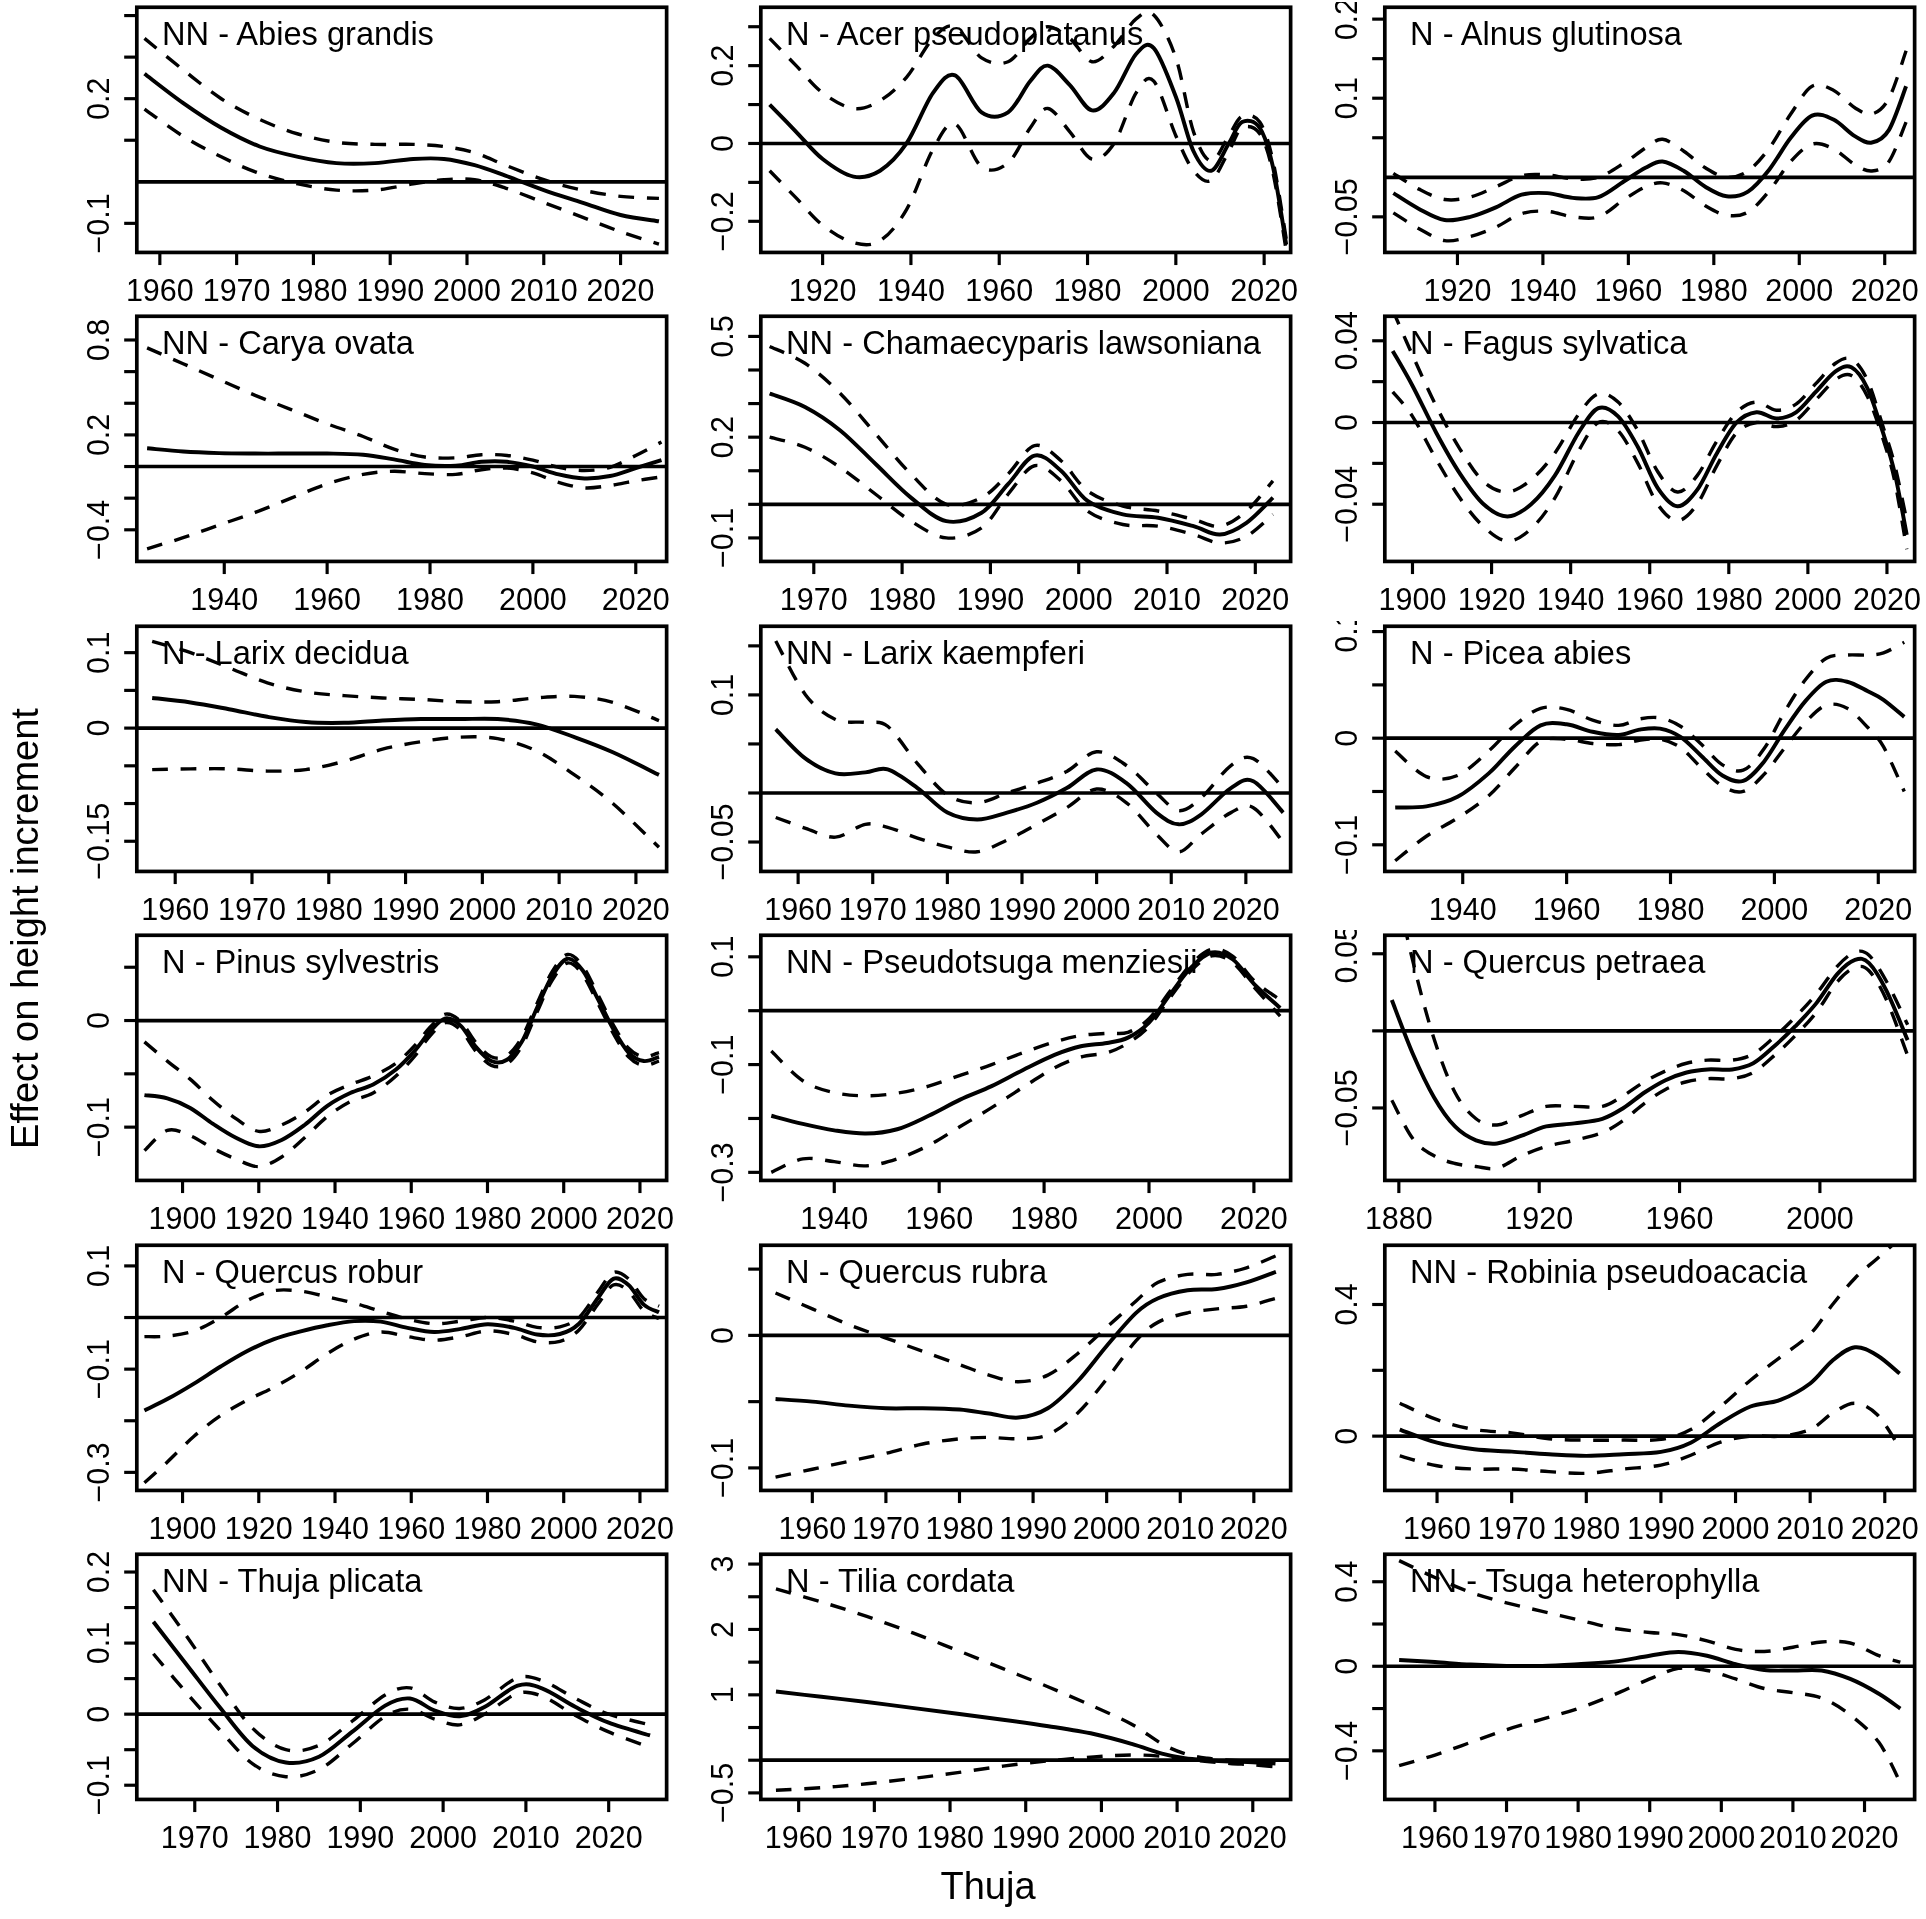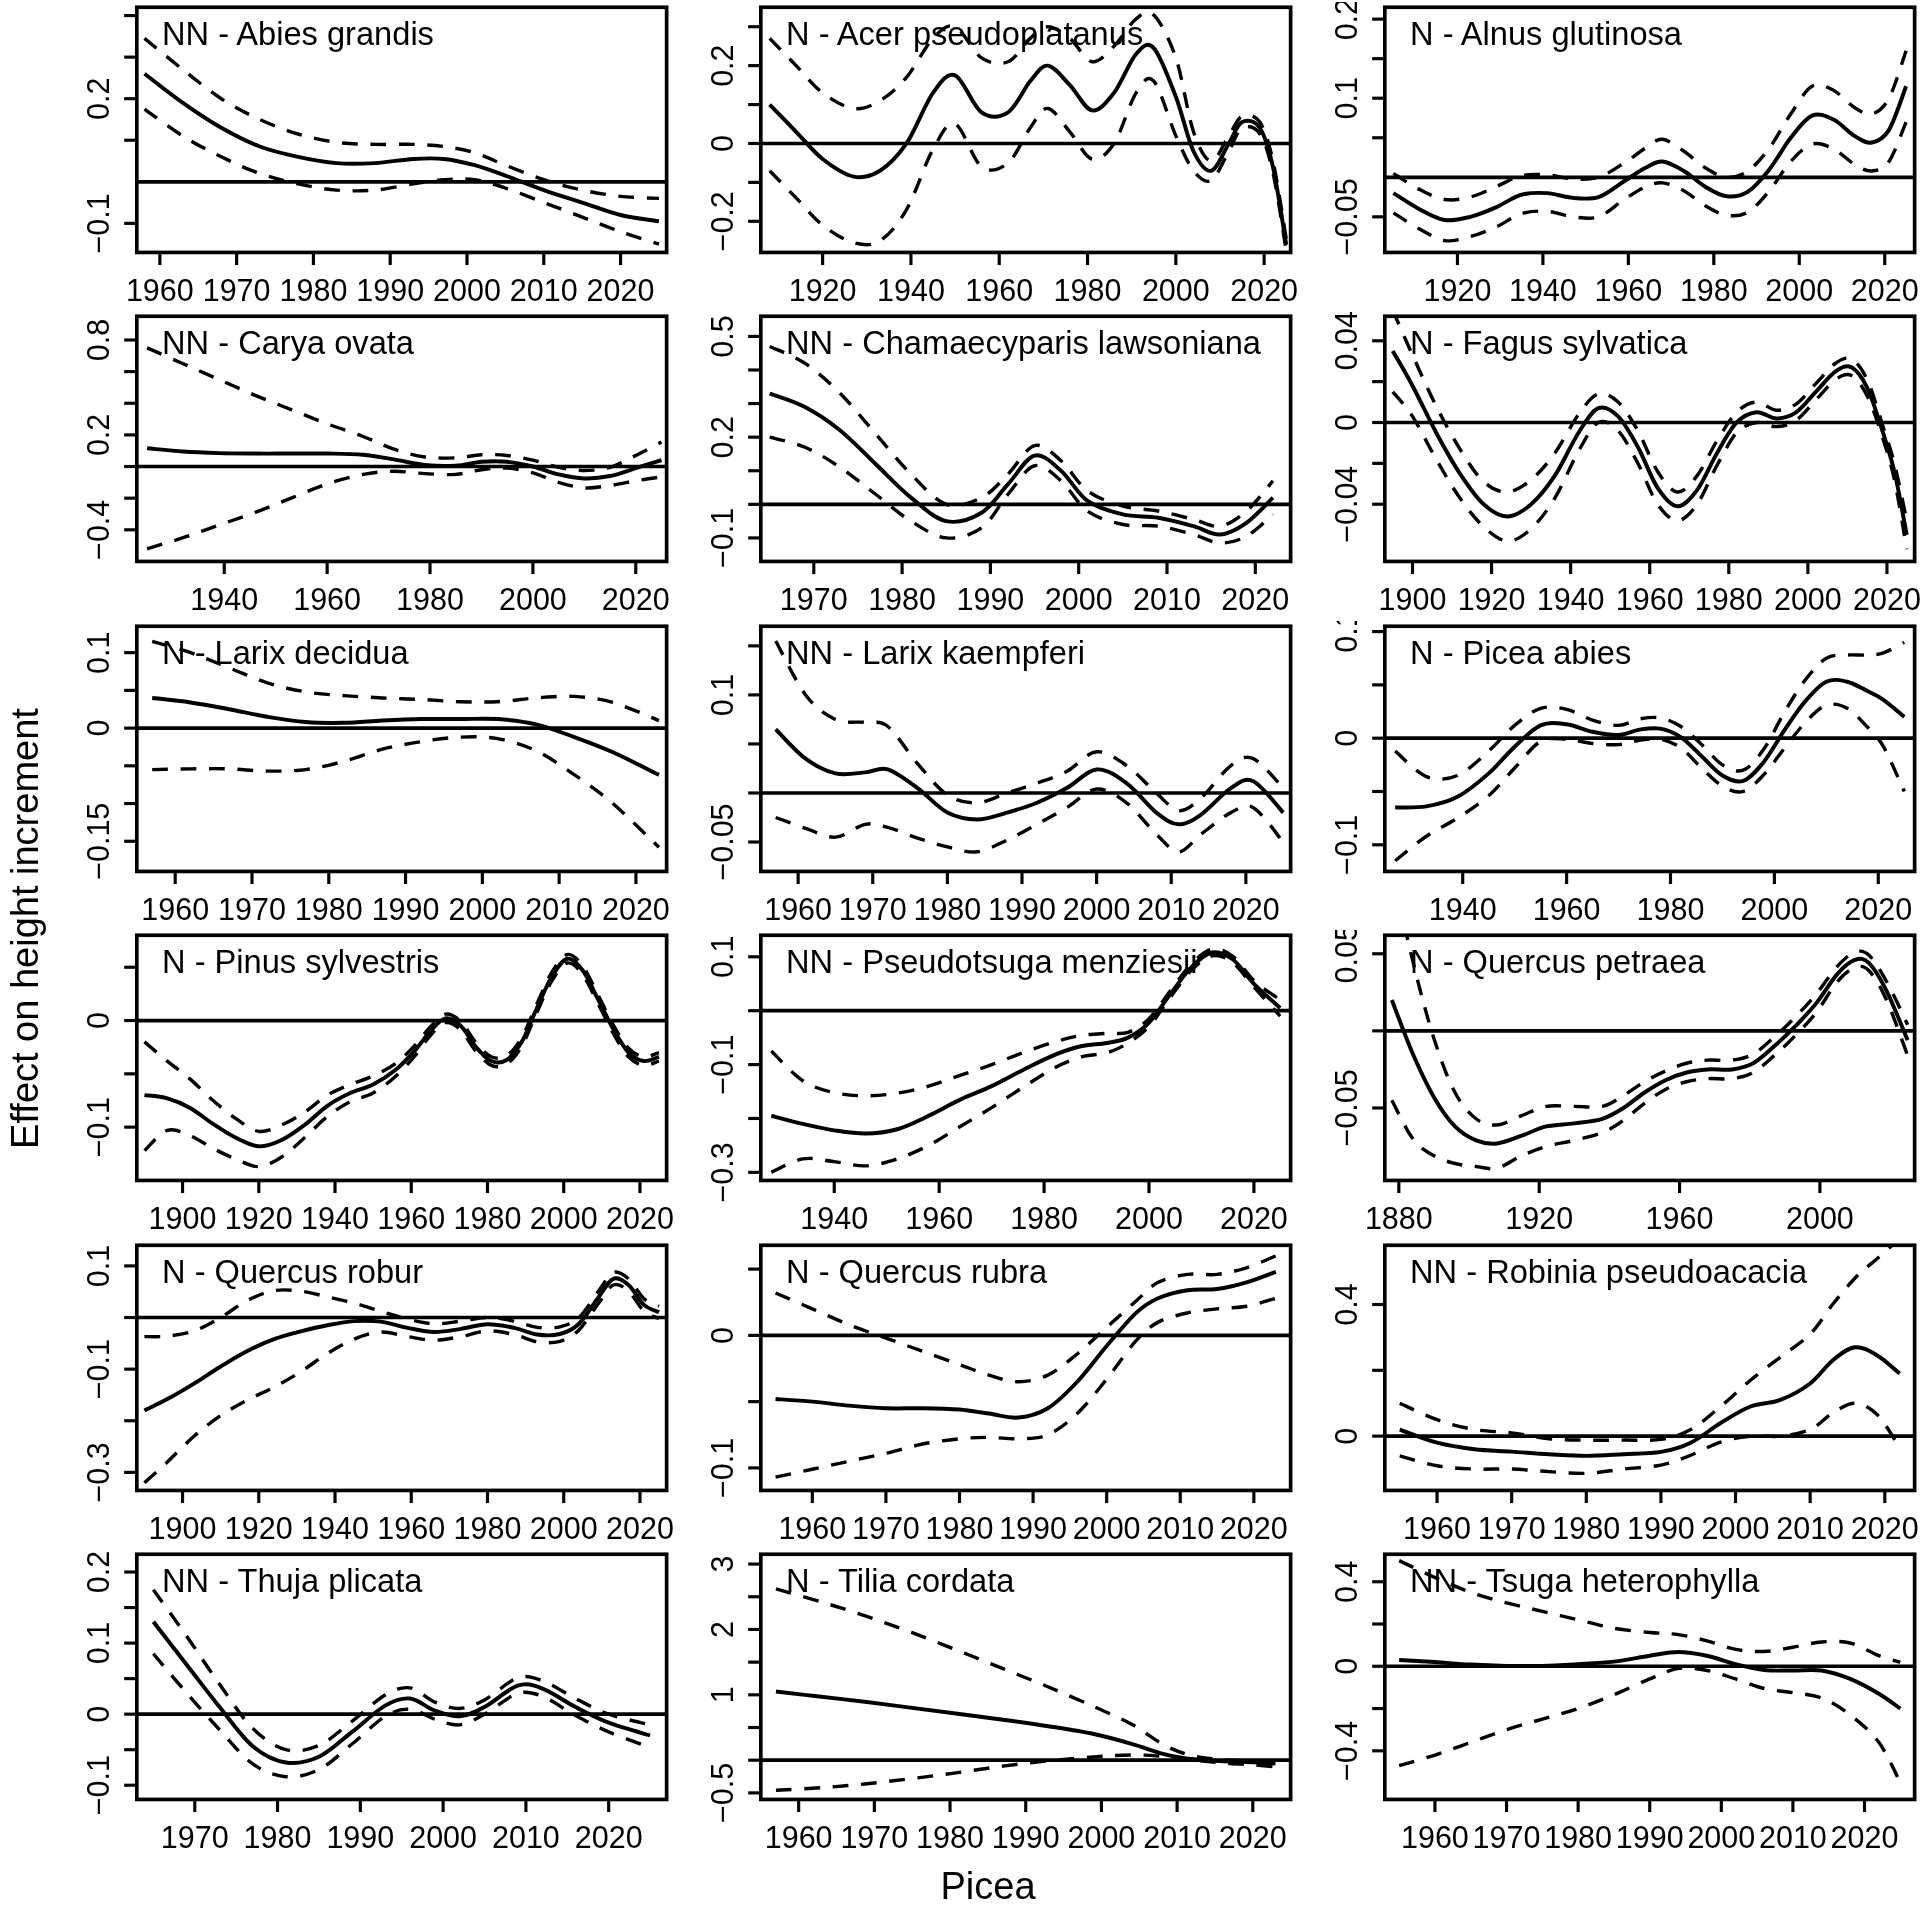--- a/index.html
+++ b/index.html
@@ -711,16 +711,16 @@
             <path d="M192.21621621621622 22.05172413793116C203.6 27.4 237.6 44.1 260.3 54.2C282.9 64.2 305.6 74.3 328.3 82.3C351.0 90.3 373.7 96.4 396.3 102.4C419.0 108.4 441.7 113.1 464.4 118.5C487.1 123.8 509.7 129.2 532.4 134.5C555.1 139.9 577.8 146.6 600.5 150.6C623.1 154.6 648.1 156.6 668.5 158.6C688.9 160.6 704.8 160.0 722.9 162.7C741.1 165.3 759.2 170.0 777.4 174.7C795.5 179.4 813.7 187.4 831.8 190.8C849.9 194.1 868.1 195.5 886.2 194.8C904.4 194.1 922.5 189.8 940.7 186.8C958.8 183.7 977.0 178.1 995.1 176.7C1013.2 175.4 1031.4 174.4 1049.5 178.7C1067.7 183.1 1088.1 196.8 1104.0 202.8C1119.8 208.9 1138.0 212.9 1144.8 214.9" stroke-width="6.5" stroke-dasharray="30 24"></path>
             <path d="M192.21621621621622 411.7241379310345C203.6 408.4 237.6 399.0 260.3 391.6C282.9 384.3 305.6 375.6 328.3 367.5C351.0 359.5 373.7 350.8 396.3 343.4C419.0 336.1 441.7 330.0 464.4 323.3C487.1 316.6 509.7 311.0 532.4 303.3C555.1 295.6 577.8 286.5 600.5 277.1C623.1 267.8 648.1 255.4 668.5 247.0C688.9 238.6 704.8 229.6 722.9 226.9C741.1 224.3 759.2 227.6 777.4 230.9C795.5 234.3 813.7 241.3 831.8 247.0C849.9 252.7 868.1 260.7 886.2 265.1C904.4 269.4 922.5 270.1 940.7 273.1C958.8 276.1 977.0 276.1 995.1 283.2C1013.2 290.2 1031.4 301.3 1049.5 315.3C1067.7 329.4 1088.1 346.1 1104.0 367.5C1119.8 389.0 1138.0 431.1 1144.8 443.9" stroke-width="6.5" stroke-dasharray="30 24"></path>
             <path d="M192.21621621621622 210.86206896551727C203.6 211.5 237.6 213.4 260.3 214.9C282.9 216.4 305.6 218.5 328.3 219.7C351.0 220.9 373.7 221.7 396.3 222.1C419.0 222.5 441.7 222.6 464.4 222.1C487.1 221.6 509.7 220.2 532.4 218.9C555.1 217.6 577.8 216.8 600.5 214.1C623.1 211.4 648.1 205.9 668.5 202.8C688.9 199.7 704.8 195.6 722.9 195.6C741.1 195.6 759.2 198.9 777.4 202.8C795.5 206.7 813.7 214.3 831.8 218.9C849.9 223.4 868.1 228.1 886.2 230.1C904.4 232.2 922.5 230.8 940.7 230.9C958.8 231.1 977.0 228.3 995.1 230.9C1013.2 233.6 1031.4 239.7 1049.5 247.0C1067.7 254.4 1088.1 265.8 1104.0 275.1C1119.8 284.5 1138.0 298.6 1144.8 303.3" stroke-width="7.5"></path>
           </g>
           <rect x="165" y="10" width="1007" height="466" fill="none" stroke="#000000" stroke-width="7"></rect>
           <text x="213" y="82" font-size="62" fill="#000000">NN - Tsuga heterophylla</text>
         </svg>
       </div>
     </div>
   <div class="xlab">
-    <span>Picea</span>
+    <span>Thuja</span>
   </div>
 </div>
 
 
 </body></html>

